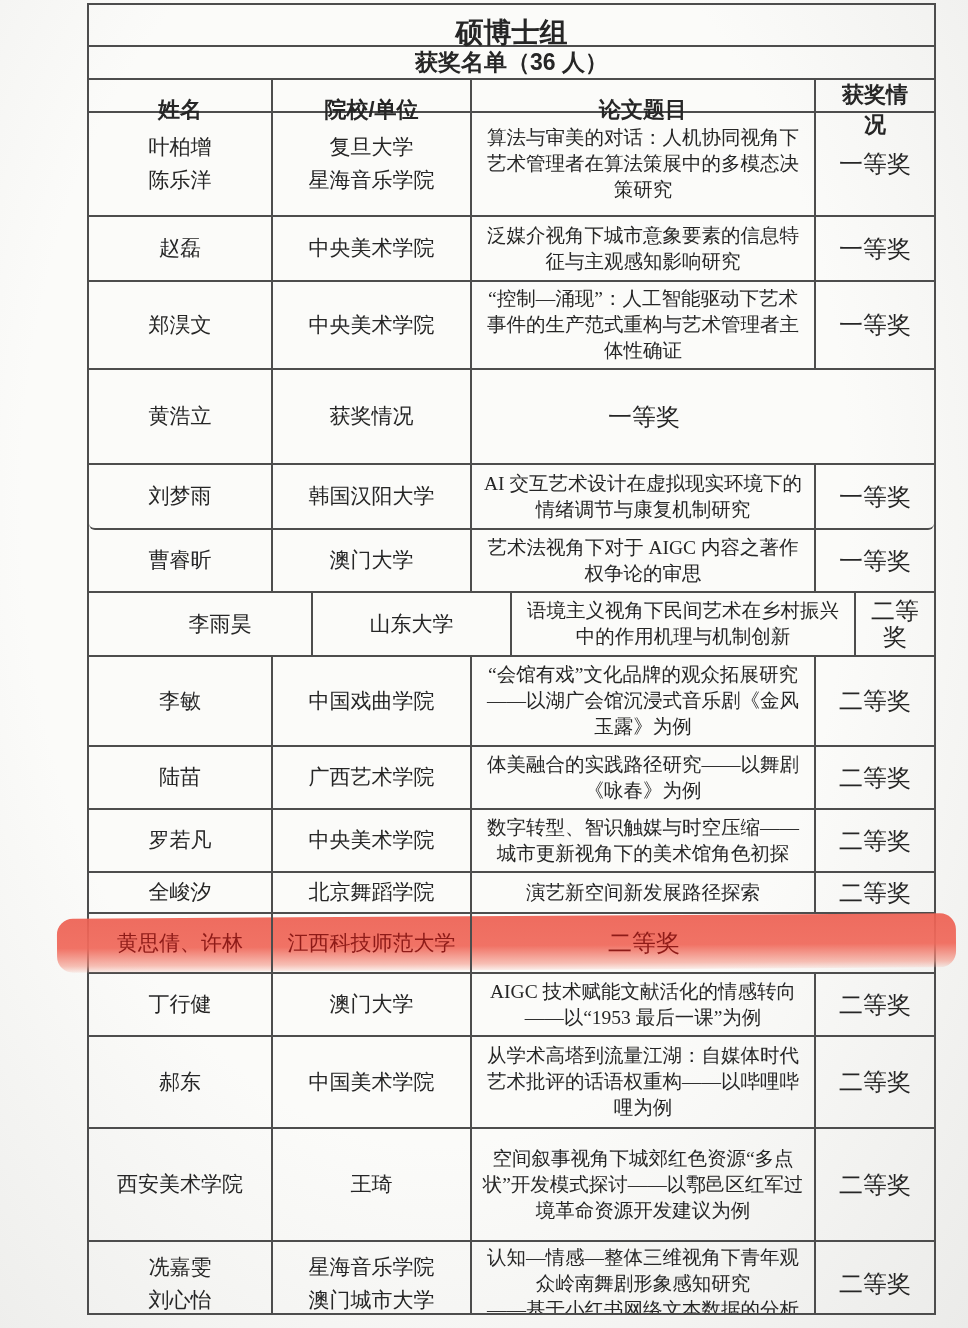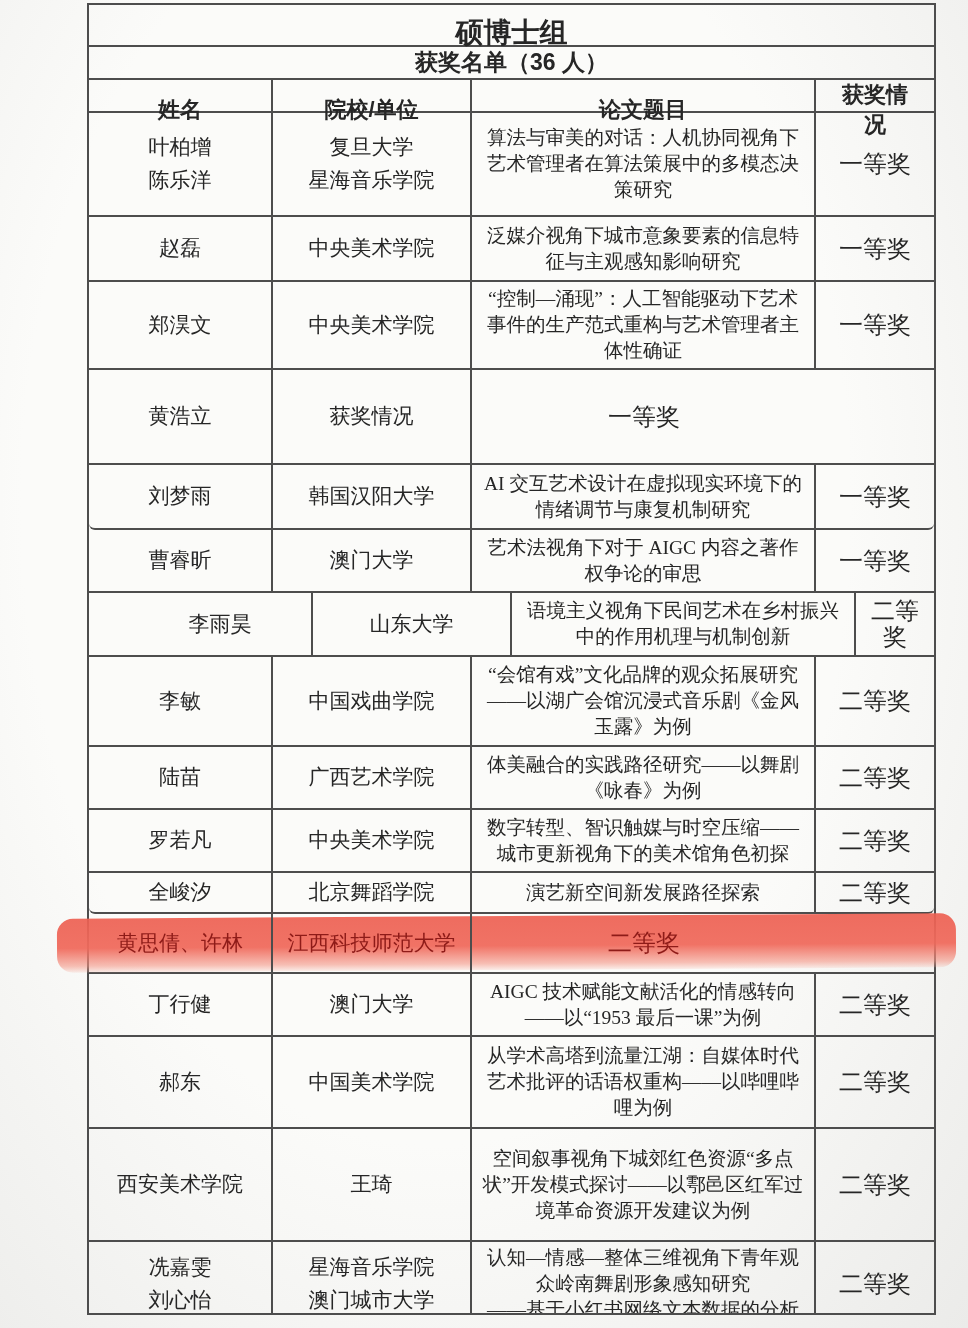--- a/index.html
+++ b/index.html
@@ -151,21 +151,21 @@
           <div class="cell inst-cell c1">广西艺术学院</div>
           <div class="cell title-cell c2">体美融合的实践路径研究——以舞剧《咏春》为例</div>
           <div class="cell award-cell c3">二等奖</div>
         </div>
         <div class="grid-row row" style="min-height: 63px;">
           <div class="cell name-cell c0">罗若凡</div>
           <div class="cell inst-cell c1">中央美术学院</div>
           <div class="cell title-cell c2">数字转型、智识触媒与时空压缩——城市更新视角下的美术馆角色初探</div>
           <div class="cell award-cell c3">二等奖</div>
         </div>
-        <div class="grid-row row" style="min-height: 37px; border-radius: 6px;">
+        <div class="grid-row row" style="min-height: 37px;">
           <div class="cell name-cell c0">全峻汐</div>
           <div class="cell inst-cell c1">北京舞蹈学院</div>
           <div class="cell title-cell c2">演艺新空间新发展路径探索</div>
           <div class="cell award-cell c3">二等奖</div>
         </div>
         <div class="grid-row row hl" style="min-height: 60px;">
           <div class="hl-marker"></div>
           <div class="cell name-cell c0">黄思倩、许林</div>
           <div class="cell inst-cell c1">江西科技师范大学</div>
           <div class="cell award-cell c3">二等奖</div>

